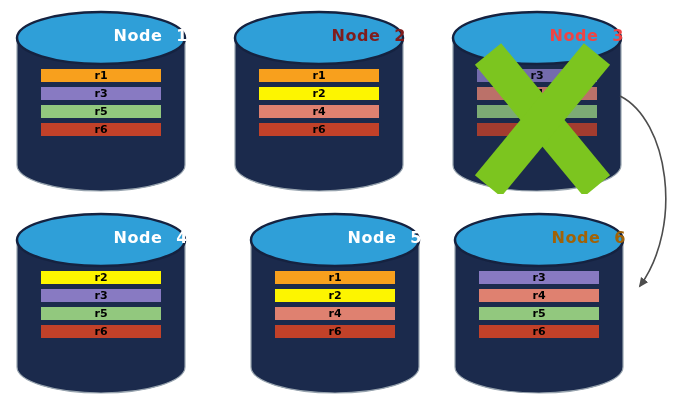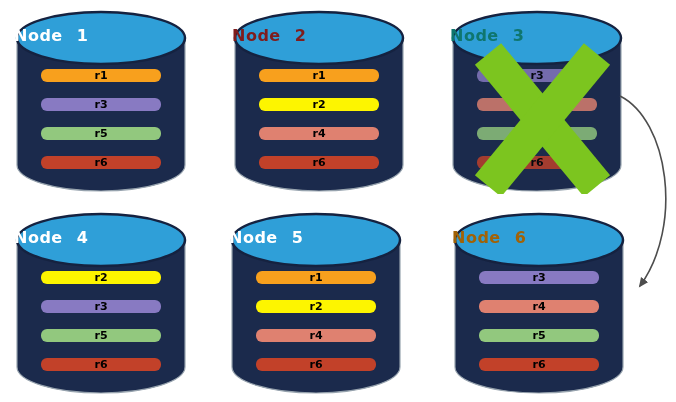--- a/index.html
+++ b/index.html
@@ -2,29 +2,29 @@
 <html><head>
 <meta charset="utf-8">
 <style>
   html,body{margin:0;padding:0;background:#fff;}
   .canvas{
     position:relative;width:676px;height:402px;overflow:hidden;
     font-family:"DejaVu Sans","Liberation Sans",sans-serif;
   }
   .node{position:absolute;width:174px;height:186px;}
   #n1{left:14px;top:8px}  #n2{left:232px;top:8px}  #n3{left:450px;top:8px}
-  #n4{left:14px;top:210px}#n5{left:229px;top:210px}#n6{left:452px;top:210px}
+  #n4{left:14px;top:210px}#n5{left:248px;top:210px}#n6{left:452px;top:210px}
   .cyl{position:absolute;left:0;top:0;width:174px;height:186px;}
   .title{
-    position:absolute;top:18px;left:0;right:0;text-align:left;
+    position:absolute;top:18px;left:0;right:0;text-align:right;
     font-weight:bold;font-size:16px;word-spacing:8px;letter-spacing:.5px;
   }
   .rows{position:absolute;top:61px;left:27px;width:120px;}
   .row{
-    height:13px;margin-bottom:16px;border-radius:6px;
+    height:13px;margin-bottom:5px;border-radius:0;
     display:flex;align-items:flex-end;justify-content:center;
     font-weight:bold;font-size:11px;line-height:13px;
   }
   .rows.faded .row{opacity:.82;}
   .xmark{position:absolute;left:0;top:0;width:174px;height:186px;z-index:5;pointer-events:none;}
   .arrow-layer{position:absolute;left:0;top:0;width:676px;height:402px;z-index:6;pointer-events:none;}
 </style>
 </head>
 <body>
 
@@ -72,21 +72,21 @@
           <span>r6</span>
         </div>
     </div>
   </div>
 
   <div class="node" id="n3">
     <svg class="cyl" viewBox="0 0 174 186">
       <path d="M 3 30 L 3 157 A 84 26 0 0 0 171 157 L 171 30 Z" stroke-width="1.2" fill="#1B2A4C" stroke="#97A3AE"></path>
       <ellipse cx="87" cy="30" rx="84" ry="26" stroke-width="2.5" fill="#2F9FD8" stroke="#152240"></ellipse>
     </svg>
-    <div class="title" style="color: #0f766e;">Node 3</div>
+    <div class="title" style="color: #ef4444;">Node 3</div>
     <div class="rows faded" style="color: rgb(0, 0, 0);">
       <div class="row" style="background: rgb(136, 122, 194);">
           <span>r3</span>
         </div>
       <div class="row" style="background: rgb(223, 129, 112);">
           <span>r4</span>
         </div>
       <div class="row" style="background: rgb(146, 200, 126);">
           <span>r5</span>
         </div>

